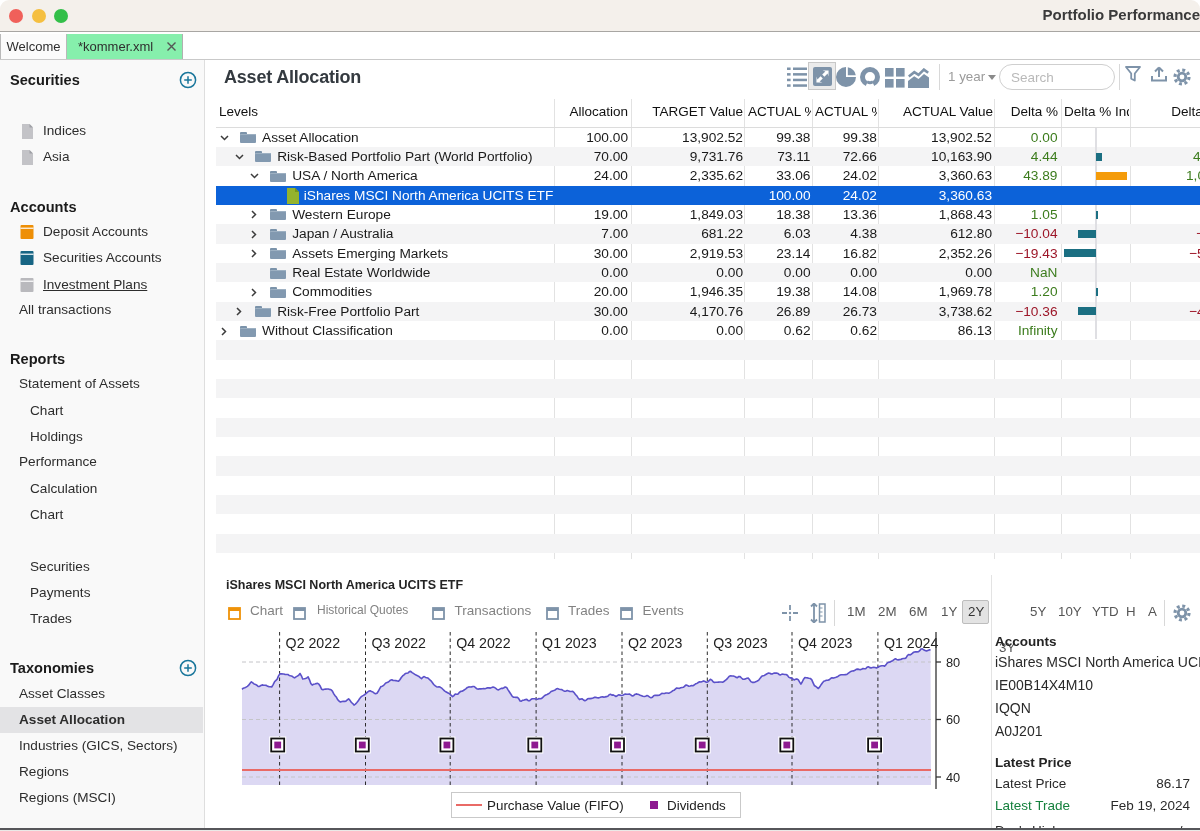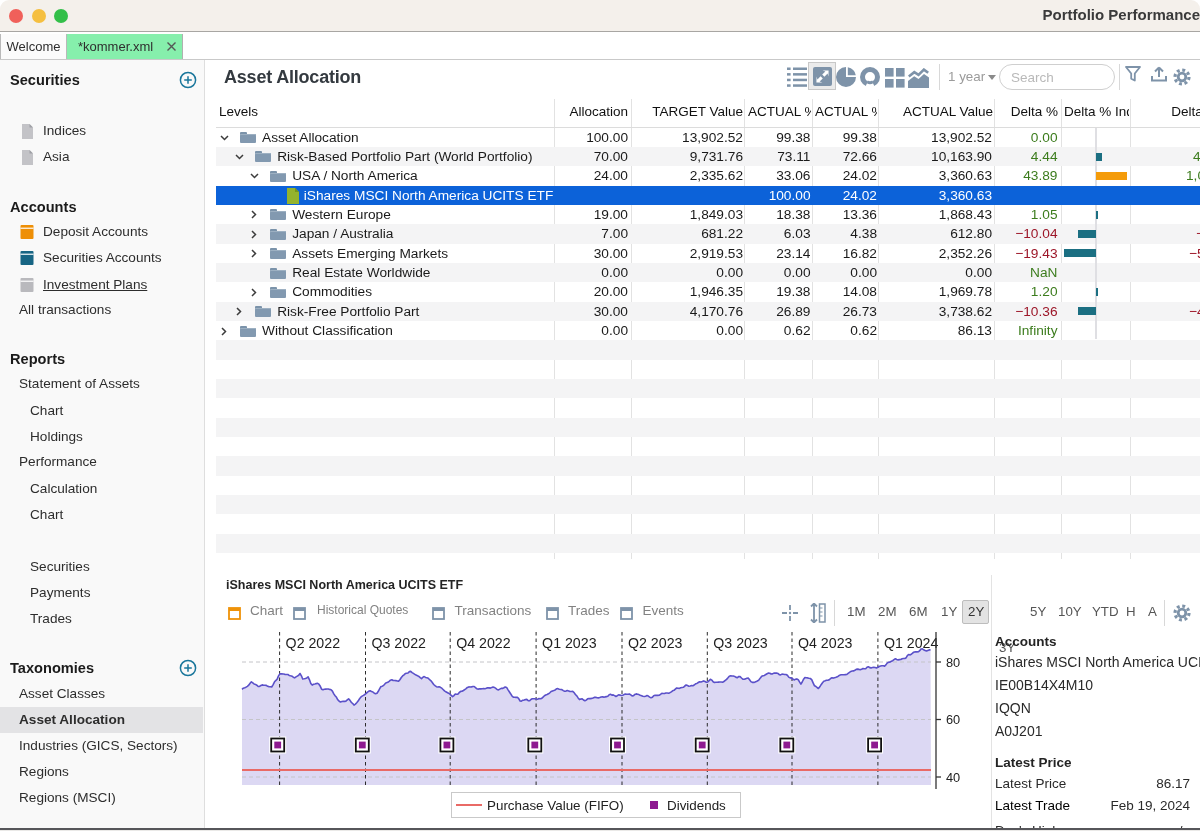--- a/index.html
+++ b/index.html
@@ -441,21 +441,21 @@
 <div class="abs nw" style="left:667px; top:798px; font-size:13.4px; color:#222;">Dividends</div>
 <div class="abs" style="left:991px; top:575px; width:1px; height:253px; background:#e3e3e3;"></div>
 <div class="abs nw" style="left:995px; top:634px; font-size:13.5px; font-weight:bold; color:#242424;">Accounts</div>
 <div class="abs nw" style="left:995px; top:653.5px; width:205px; overflow:hidden; font-size:14px; color:#2a2a2a;">iShares MSCI North America UCITS ETF</div>
 <div class="abs nw" style="left:995px; top:676.5px; width:205px; overflow:hidden; font-size:14px; color:#2a2a2a;">IE00B14X4M10</div>
 <div class="abs nw" style="left:995px; top:699.5px; width:205px; overflow:hidden; font-size:14px; color:#2a2a2a;">IQQN</div>
 <div class="abs nw" style="left:995px; top:722.5px; width:205px; overflow:hidden; font-size:14px; color:#2a2a2a;">A0J201</div>
 <div class="abs nw" style="left:995px; top:754.5px; font-size:13.5px; font-weight:bold; color:#242424;">Latest Price</div>
 <div class="abs nw" style="left:995px; top:775.5px; font-size:13.5px; color:#2a2a2a;">Latest Price</div>
 <div class="abs nw" style="left:1060px; top:775.5px; width:130px; text-align:right; font-size:13.5px; color:#2a2a2a;">86.17</div>
-<div class="abs nw" style="left:995px; top:798px; font-size:13.5px; color:#000000;">Latest Trade</div>
+<div class="abs nw" style="left:995px; top:798px; font-size:13.5px; color:#15803d;">Latest Trade</div>
 <div class="abs nw" style="left:1060px; top:798px; width:130px; text-align:right; font-size:13.5px; color:#2a2a2a;">Feb 19, 2024</div>
 <div class="abs nw" style="left:995px; top:822.5px; font-size:13.5px; color:#2a2a2a;">Day's High</div>
 <div class="abs nw" style="left:1060px; top:822.5px; width:130px; text-align:right; font-size:13.5px; color:#2a2a2a;">n/a</div>
 <svg class="abs" style="left:230px; top:628px;" width="740" height="200" viewBox="0 0 740 200">
 <path d="M12.0 61.3 L13.3 60.2 L14.7 59.7 L16.0 59.2 L17.4 58.3 L18.7 57.2 L20.1 55.3 L21.4 53.8 L22.8 54.8 L24.1 56.0 L25.5 56.4 L26.8 57.2 L28.2 58.5 L29.5 58.4 L30.9 57.5 L32.2 56.9 L33.6 57.2 L34.9 57.2 L36.3 57.4 L37.6 58.3 L39.0 58.6 L40.3 58.7 L41.7 59.0 L43.0 56.8 L44.4 54.1 L45.7 52.6 L47.1 51.2 L48.4 48.1 L49.8 45.9 L51.1 45.7 L52.5 45.9 L53.8 46.0 L55.2 46.5 L56.5 46.5 L57.9 46.5 L59.2 47.4 L60.6 47.8 L61.9 48.1 L63.3 49.2 L64.6 49.9 L66.0 48.9 L67.3 48.1 L68.7 47.3 L70.0 45.5 L71.4 47.8 L72.7 51.0 L74.1 50.8 L75.4 50.4 L76.8 49.9 L78.1 48.8 L79.5 51.8 L80.8 55.4 L82.2 57.1 L83.5 56.3 L84.9 56.0 L86.2 55.6 L87.6 55.3 L88.9 56.2 L90.3 58.3 L91.6 61.2 L93.0 61.8 L94.3 61.3 L95.7 61.1 L97.0 61.0 L98.4 61.0 L99.7 61.4 L101.1 61.7 L102.4 63.1 L103.8 65.9 L105.1 67.7 L106.5 69.3 L107.8 71.8 L109.2 73.3 L110.5 74.0 L111.9 73.5 L113.2 73.2 L114.6 73.4 L115.9 73.1 L117.3 71.9 L118.6 70.8 L120.0 72.4 L121.3 74.3 L122.7 75.5 L124.0 77.1 L125.4 76.1 L126.7 74.8 L128.1 73.1 L129.4 71.0 L130.8 69.1 L132.1 68.1 L133.5 67.4 L134.8 66.5 L136.2 65.4 L137.5 64.1 L138.9 63.1 L140.2 62.8 L141.6 63.6 L142.9 64.0 L144.3 65.2 L145.6 65.7 L147.0 65.3 L148.3 63.3 L149.7 60.7 L151.0 58.5 L152.4 58.2 L153.7 57.3 L155.1 55.7 L156.4 54.7 L157.8 54.3 L159.1 53.4 L160.5 52.2 L161.8 51.7 L163.2 52.5 L164.5 52.5 L165.9 52.6 L167.2 53.0 L168.6 53.1 L169.9 51.7 L171.3 49.5 L172.6 47.9 L174.0 46.8 L175.3 45.6 L176.7 45.2 L178.0 45.0 L179.4 43.6 L180.7 43.4 L182.1 44.6 L183.4 45.4 L184.8 46.3 L186.1 47.1 L187.5 47.7 L188.8 48.4 L190.2 49.7 L191.5 50.6 L192.9 49.2 L194.2 48.6 L195.6 49.4 L196.9 49.8 L198.3 50.3 L199.6 51.7 L201.0 52.8 L202.3 54.5 L203.7 56.5 L205.0 57.7 L206.4 58.7 L207.7 59.0 L209.1 58.8 L210.4 59.3 L211.8 60.2 L213.1 61.5 L214.5 62.9 L215.8 63.8 L217.2 64.5 L218.5 65.2 L219.9 66.1 L221.2 67.3 L222.6 68.6 L223.9 67.6 L225.3 66.0 L226.6 66.2 L228.0 66.1 L229.3 64.5 L230.7 63.4 L232.0 63.3 L233.4 62.5 L234.7 61.6 L236.1 60.6 L237.4 59.4 L238.8 58.9 L240.1 59.0 L241.5 58.9 L242.8 58.5 L244.2 58.5 L245.5 59.6 L246.9 60.8 L248.2 61.1 L249.6 60.8 L250.9 60.9 L252.3 60.8 L253.6 60.6 L255.0 60.7 L256.3 60.3 L257.7 59.7 L259.0 59.9 L260.4 60.1 L261.7 59.6 L263.1 59.0 L264.4 59.4 L265.8 60.3 L267.1 61.5 L268.5 61.9 L269.8 61.1 L271.2 60.4 L272.5 60.4 L273.9 59.8 L275.2 59.0 L276.6 59.4 L277.9 61.6 L279.3 63.7 L280.6 65.7 L282.0 68.0 L283.3 69.2 L284.7 69.2 L286.0 69.4 L287.4 69.3 L288.7 70.6 L290.1 73.0 L291.4 73.2 L292.8 72.2 L294.1 72.1 L295.5 71.6 L296.8 71.4 L298.2 72.6 L299.5 72.8 L300.9 71.5 L302.2 70.8 L303.6 70.8 L304.9 70.8 L306.3 71.2 L307.6 71.2 L309.0 70.6 L310.3 70.7 L311.7 70.4 L313.0 69.2 L314.4 67.7 L315.7 67.0 L317.1 66.5 L318.4 65.8 L319.8 64.8 L321.1 63.5 L322.5 62.9 L323.8 62.5 L325.2 61.9 L326.5 60.8 L327.9 60.6 L329.2 61.3 L330.6 61.5 L331.9 61.6 L333.3 62.6 L334.6 63.3 L336.0 63.1 L337.3 62.5 L338.7 62.9 L340.0 63.5 L341.4 63.5 L342.7 63.4 L344.1 64.6 L345.4 66.5 L346.8 67.9 L348.1 69.9 L349.5 71.6 L350.8 71.1 L352.2 70.8 L353.5 72.0 L354.9 72.8 L356.2 72.1 L357.6 70.8 L358.9 70.5 L360.3 70.6 L361.6 70.4 L363.0 70.0 L364.3 69.4 L365.7 69.2 L367.0 69.7 L368.4 69.9 L369.7 69.5 L371.1 69.0 L372.4 68.8 L373.8 69.1 L375.1 68.9 L376.5 68.6 L377.8 68.3 L379.2 66.7 L380.5 66.3 L381.9 67.1 L383.2 66.9 L384.6 67.6 L385.9 68.5 L387.3 67.7 L388.6 66.8 L390.0 67.1 L391.3 67.5 L392.7 67.3 L394.0 66.6 L395.4 66.0 L396.7 66.2 L398.1 66.2 L399.4 66.0 L400.8 66.9 L402.1 67.9 L403.5 67.8 L404.8 66.4 L406.2 65.9 L407.5 66.2 L408.9 66.6 L410.2 67.3 L411.6 67.8 L412.9 68.3 L414.3 68.5 L415.6 68.2 L417.0 67.6 L418.3 68.1 L419.7 69.1 L421.0 69.8 L422.4 69.3 L423.7 67.7 L425.1 67.2 L426.4 67.4 L427.8 67.4 L429.1 67.3 L430.5 66.3 L431.8 65.4 L433.2 65.5 L434.5 65.5 L435.9 65.0 L437.2 65.0 L438.6 65.2 L439.9 64.7 L441.3 63.8 L442.6 62.8 L444.0 62.3 L445.3 61.1 L446.7 60.0 L448.0 60.3 L449.4 60.4 L450.7 59.7 L452.1 59.5 L453.4 59.3 L454.8 58.0 L456.1 57.0 L457.5 57.6 L458.8 58.2 L460.2 58.0 L461.5 57.6 L462.9 57.7 L464.2 57.0 L465.6 55.8 L466.9 55.4 L468.3 54.5 L469.6 53.7 L471.0 54.0 L472.3 53.5 L473.7 52.9 L475.0 53.5 L476.4 54.3 L477.7 54.0 L479.1 52.6 L480.4 51.3 L481.8 52.1 L483.1 53.7 L484.5 54.5 L485.8 54.3 L487.2 54.2 L488.5 54.1 L489.9 54.0 L491.2 54.0 L492.6 54.2 L493.9 53.5 L495.3 52.4 L496.6 51.4 L498.0 49.8 L499.3 48.2 L500.7 47.8 L502.0 48.0 L503.4 48.0 L504.7 48.4 L506.1 49.4 L507.4 49.6 L508.8 48.5 L510.1 48.6 L511.5 50.0 L512.8 51.1 L514.2 51.2 L515.5 50.9 L516.9 50.2 L518.2 50.0 L519.6 51.7 L520.9 53.6 L522.3 54.4 L523.6 54.4 L525.0 54.1 L526.3 53.6 L527.7 52.8 L529.0 51.8 L530.4 49.9 L531.7 48.3 L533.1 47.8 L534.4 47.4 L535.8 46.5 L537.1 45.7 L538.5 45.1 L539.8 45.2 L541.2 46.0 L542.5 45.9 L543.9 45.1 L545.2 45.1 L546.6 45.0 L547.9 45.4 L549.3 46.7 L550.6 46.9 L552.0 46.1 L553.3 46.2 L554.7 46.5 L556.0 46.5 L557.4 47.3 L558.7 49.1 L560.1 49.9 L561.4 49.9 L562.8 51.0 L564.1 51.9 L565.5 51.3 L566.8 50.9 L568.2 51.7 L569.5 53.9 L570.9 56.1 L572.2 54.0 L573.6 51.2 L574.9 49.6 L576.3 49.7 L577.6 49.9 L579.0 50.3 L580.3 50.5 L581.7 51.6 L583.0 54.6 L584.4 57.7 L585.7 58.3 L587.1 59.5 L588.4 60.5 L589.8 58.8 L591.1 56.7 L592.5 54.7 L593.8 53.2 L595.2 52.8 L596.5 52.3 L597.9 52.3 L599.2 51.8 L600.6 50.5 L601.9 49.8 L603.3 50.1 L604.6 49.7 L606.0 49.3 L607.3 48.8 L608.7 47.8 L610.0 47.1 L611.4 46.7 L612.7 46.8 L614.1 46.7 L615.4 46.6 L616.8 46.5 L618.1 45.3 L619.5 44.3 L620.8 43.4 L622.2 43.0 L623.5 42.9 L624.9 42.3 L626.2 41.4 L627.6 41.1 L628.9 41.4 L630.3 41.6 L631.6 41.3 L633.0 40.5 L634.3 40.7 L635.7 40.7 L637.0 39.3 L638.4 38.7 L639.7 39.6 L641.1 39.9 L642.4 39.5 L643.8 39.4 L645.1 39.5 L646.5 39.9 L647.8 39.3 L649.2 38.5 L650.5 38.0 L651.9 37.7 L653.2 37.8 L654.6 38.1 L655.9 36.9 L657.3 34.9 L658.6 34.3 L660.0 34.1 L661.3 33.3 L662.7 32.7 L664.0 31.6 L665.4 30.7 L666.7 31.5 L668.1 31.9 L669.4 31.6 L670.8 31.5 L672.1 30.8 L673.5 30.5 L674.8 30.5 L676.2 29.7 L677.5 27.4 L678.9 26.5 L680.2 26.9 L681.6 26.0 L682.9 24.8 L684.3 24.0 L685.6 23.8 L687.0 23.9 L688.3 23.8 L689.7 22.7 L691.0 21.0 L692.4 20.9 L693.7 21.8 L695.1 22.6 L696.4 23.0 L697.8 22.4 L699.1 21.9 L700.5 21.9 L701.0 157.0 L12.0 157.0 Z" fill="#dcd8f3"></path>
 <line x1="12" y1="34" x2="701" y2="34" stroke="#c4c4c8" stroke-width="1" stroke-dasharray="4 3"></line>
 <line x1="12" y1="91.5" x2="701" y2="91.5" stroke="#c4c4c8" stroke-width="1" stroke-dasharray="4 3"></line>
 <line x1="12" y1="149" x2="701" y2="149" stroke="#c4c4c8" stroke-width="1" stroke-dasharray="4 3"></line>
 <line x1="49.6" y1="4" x2="49.6" y2="157" stroke="#2b2b2b" stroke-width="1" stroke-dasharray="3.5 3"></line>
 <line x1="135.5" y1="4" x2="135.5" y2="157" stroke="#2b2b2b" stroke-width="1" stroke-dasharray="3.5 3"></line>

